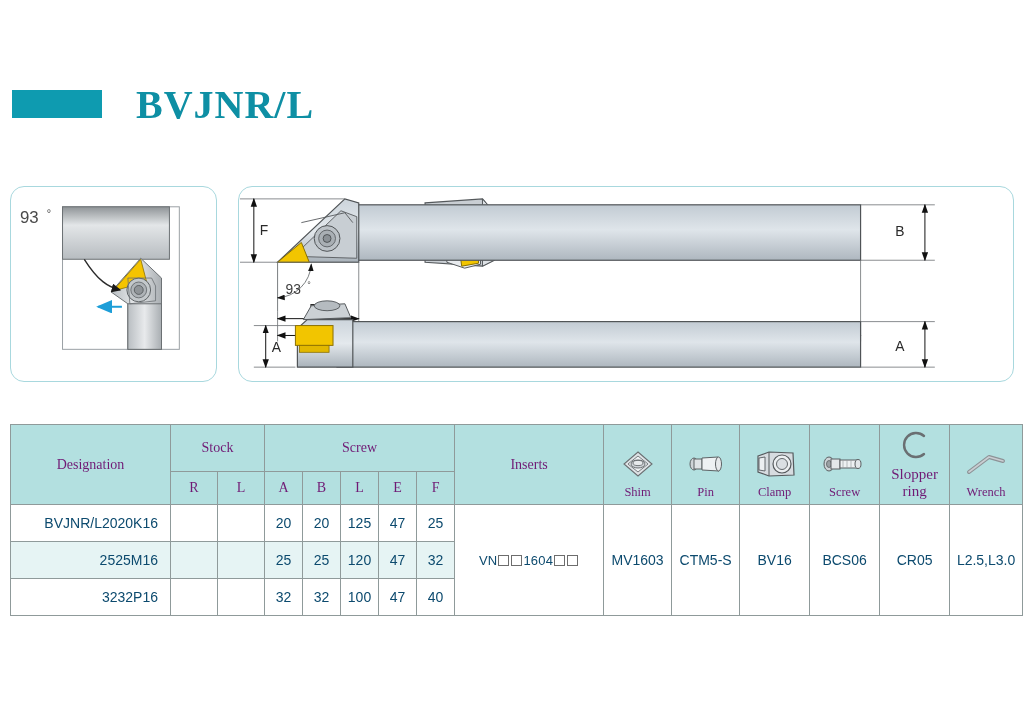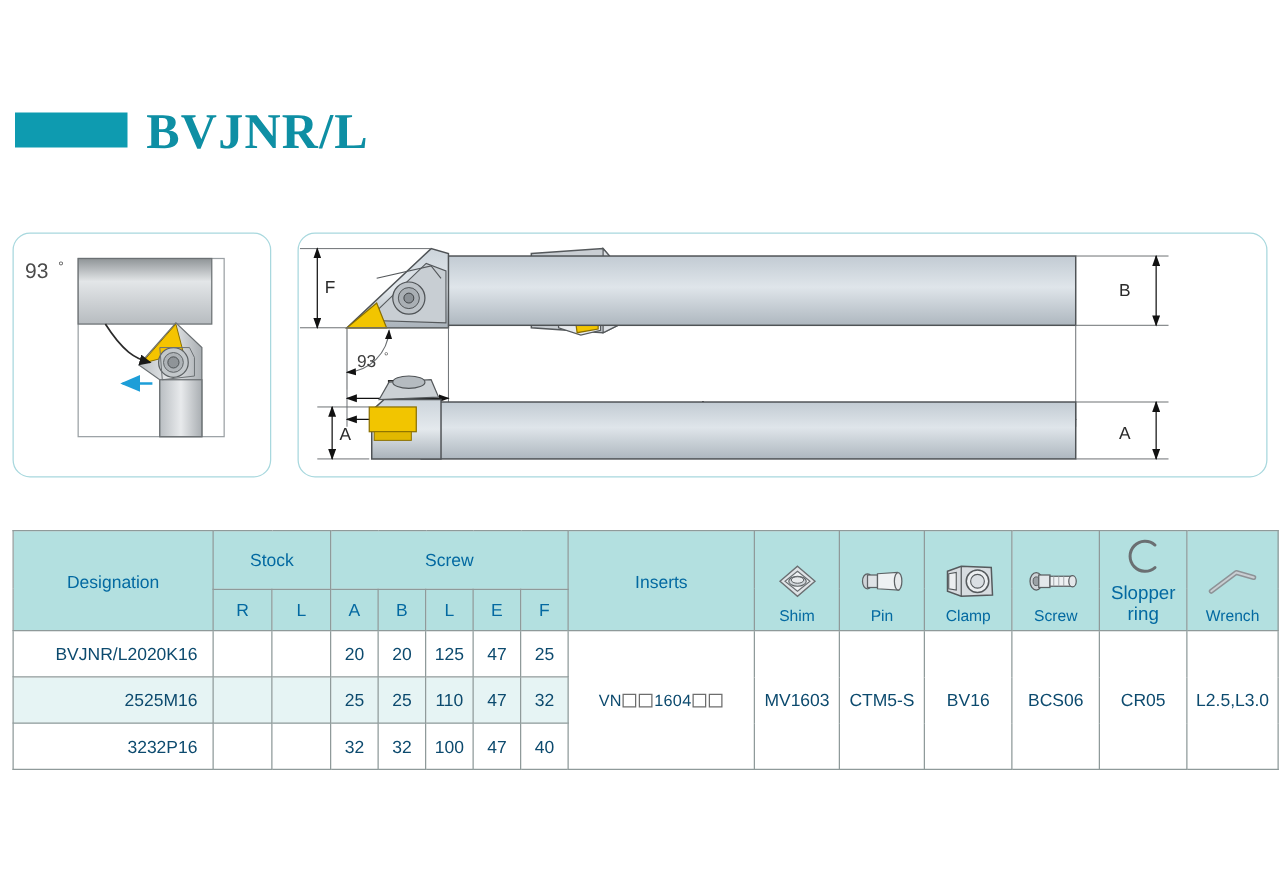--- a/index.html
+++ b/index.html
@@ -16,21 +16,21 @@
   
   .title-row {
     position: absolute; left: 0; top: 78px;
     display: flex; align-items: center; height: 52px;
   }
   .title-bar {
     width: 90px; height: 28px; margin-left: 12px;
     background: #0e9bb0;
   }
   .title-text {
-    margin-left: 15px;
+    margin-left: 34px;
     font-family: "Liberation Serif", serif;
     font-size: 40px; font-weight: 700;
     color: #0e8fa4; letter-spacing: 1px;
   }
 
   
   .box {
     position: absolute;
     border: 1px solid #a8d8de;
     border-radius: 14px;
@@ -51,21 +51,22 @@
   table.spec th, table.spec td {
     border: 1px solid #8f9a9a;
     font-weight: normal;
     color: #0c4a6e;
     font-size: 14px;
     padding: 0;
   }
   table.spec thead th {
     background: #b3e0e0;
     text-align: center;
-    color: #0369a1;
+    color: #701a75;
+    font-family: Liberation Serif, serif;
   }
   .h-main { font-size: 15px; }
   .h-sub  { font-size: 15px; height: 30px; }
   .hdr-grp { height: 42px; font-size: 15px; }
 
   .acc-cell { vertical-align: bottom; padding-bottom: 4px !important; }
   .acc-icon { display:flex; align-items:center; justify-content:center; height: 40px; }
   .acc-label { font-size: 12.5px; margin-top: 1px; text-align:center; }
   .acc-label.small { font-size: 15px; }
 
@@ -363,21 +364,21 @@
           <td rowspan="3" class="mid">BCS06</td>
           <td rowspan="3" class="mid">CR05</td>
           <td rowspan="3" class="mid">L2.5,L3.0</td>
         </tr>
         <tr class="alt">
           <td class="desig">2525M16</td>
           <td></td>
           <td></td>
           <td>25</td>
           <td>25</td>
-          <td>110</td>
+          <td>120</td>
           <td>47</td>
           <td>32</td>
         </tr>
         <tr>
           <td class="desig">3232P16</td>
           <td></td>
           <td></td>
           <td>32</td>
           <td>32</td>
           <td>100</td>

